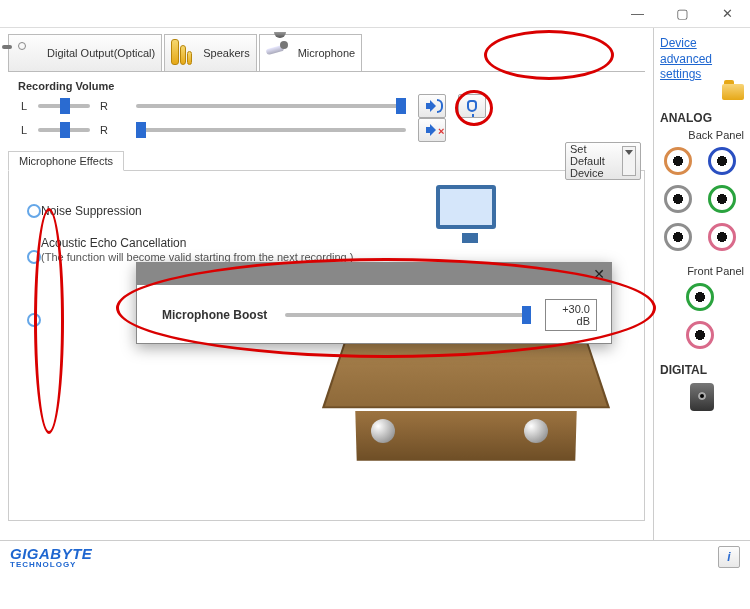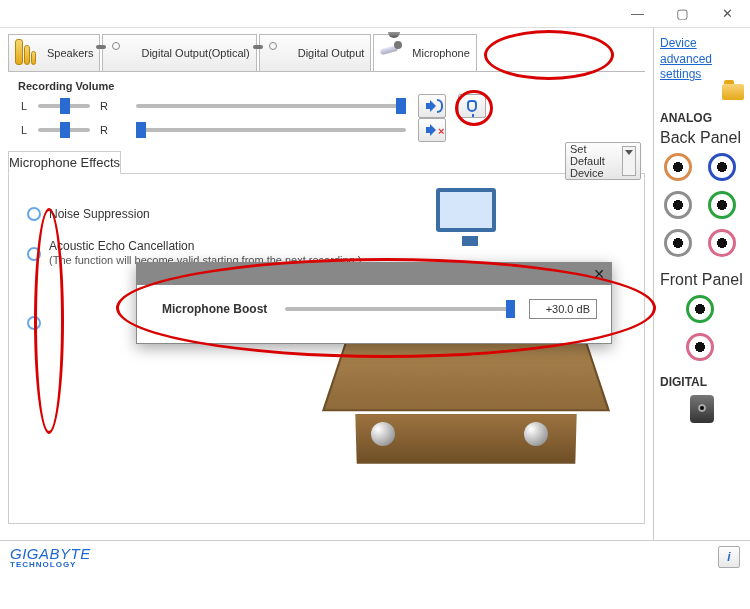--- a/index.html
+++ b/index.html
@@ -45,100 +45,96 @@
   .spk-glyph::after{content:"";position:absolute;left:4px;top:0;border-top:6px solid transparent;border-bottom:6px solid transparent;border-left:6px solid #2a6bd1;}
   .spk-wave{position:absolute;left:11px;top:-1px;width:6px;height:14px;border:2px solid #2a6bd1;border-left:none;border-radius:0 8px 8px 0;}
   .spk-x{position:absolute;left:12px;top:1px;color:#d33;font-weight:bold;font-size:11px;}
   .mic-glyph{width:10px;height:12px;border:2px solid #2a6bd1;border-radius:5px 5px 7px 7px;position:relative;}
   .mic-glyph::after{content:"";position:absolute;left:3px;top:12px;width:2px;height:3px;background:#2a6bd1;}
   .defaultbtn{ width:76px; height:38px; border:1px solid #aaa; background:linear-gradient(#fdfdfd,#e6e6e6); display:flex; align-items:center; justify-content:center; gap:4px; font-size:11px; border-radius:2px; padding:2px 4px; position:absolute; right:4px; top:70px;}
   .defaultbtn .dd{ border:1px solid #aaa; background:#f3f3f3; padding:8px 2px; margin-left:4px;}
   .dd-tri{ width:0;height:0;border-left:4px solid transparent;border-right:4px solid transparent;border-top:5px solid #555;}
 
   .subtabs{ display:flex; margin-top:6px; border-bottom:1px solid #ccc; }
-  .subtab{ padding:3px 0; border:1px solid #ccc; border-bottom:none; font-size:13px; background:#f7f7f7; margin-right:-1px;}
+  .subtab{ padding:3px 10px; border:1px solid #ccc; border-bottom:none; font-size:11px; background:#f7f7f7; margin-right:-1px;}
   .subtab.active{ background:#fff; position:relative; top:1px; border-bottom:1px solid #fff;}
 
   .fxpanel{ border:1px solid #ccc; border-top:none; height:350px; padding:14px 18px; position:relative; overflow:hidden;}
-  .opt{ display:flex; align-items:center; gap:8px; margin:18px 0; font-size:12px;}
+  .opt{ display:flex; align-items:flex-end; margin:18px 0; font-size:12px;}
   .radio{ width:14px; height:14px; border:2px solid #65a7e8; border-radius:50%; flex:0 0 auto; margin-top:1px;}
   .opt small{ display:block; color:#555; font-size:11px; line-height:1.3;}
 
   .scene{ position:absolute; right:28px; top:10px; width:300px; height:330px; pointer-events:none;}
   .monitor{position:absolute;top:4px;left:120px;width:60px;height:44px;border:4px solid #3b6ea5;border-radius:3px;background:#d5e6fa;}
   .monitor::after{content:"";position:absolute;left:22px;top:44px;width:16px;height:10px;background:#3b6ea5;}
   .desk{position:absolute;top:65px;left:30px;width:240px;height:180px;background:linear-gradient(#caa268,#8f6a3a);transform:perspective(400px) rotateX(48deg);border:2px solid #6e4e26;}
   .deskfront{position:absolute;top:230px;left:40px;width:220px;height:50px;background:linear-gradient(#9c7340,#6e4e26);transform:perspective(400px) rotateX(-6deg);}
   .ball{position:absolute;width:24px;height:24px;border-radius:50%;background:radial-gradient(circle at 30% 30%, #fff, #bbb 50%, #777);} 
   .ball.l{bottom:68px;left:55px;} .ball.r{bottom:68px;right:68px;}
 
   
   .devadv{ color:#1e66d0; text-decoration:underline; font-size:12px; display:block; margin-bottom:12px; line-height:1.3;}
   .rlbl{ font-weight:bold; font-size:12px; margin:6px 0 4px 0;}
-  .sub{ font-size:16px; margin-bottom:6px;}
+  .sub{ font-size:11px; margin-bottom:6px;text-align:right;}
   .jackgrid{ display:grid; grid-template-columns:repeat(2,32px); gap:10px 12px; justify-content:center; margin-bottom:14px;}
   .jack{ width:28px;height:28px;border-radius:50%; border:3px solid; background:radial-gradient(circle at 50% 50%, #111 0 5px, transparent 5px);}
   .j-orange{border-color:#d88b4b;} .j-blue{border-color:#2a4fc1;} .j-grey{border-color:#8e8e8e;} .j-green{border-color:#2aa33e;} .j-pink{border-color:#d96a8a;}
   .spdif{width:24px;height:28px;background:linear-gradient(#777,#333);border-radius:4px;margin:6px auto;position:relative;}
   .spdif::after{content:"";position:absolute;left:8px;top:9px;width:8px;height:8px;border-radius:50%;background:#000;box-shadow:inset 0 0 0 2px #aaa;}
   .folder{width:22px;height:16px;background:linear-gradient(#f8d477,#e6a817);border-radius:2px;position:absolute;top:6px;right:6px;}
   .folder::before{content:"";position:absolute;top:-4px;left:2px;width:10px;height:4px;background:#e6a817;border-radius:2px 2px 0 0;}
 
   
   .footer{ height:68px; display:flex; flex-direction:column; }
   .brandrow{ height:32px; display:flex; align-items:center; padding:0 10px; gap:6px;}
-  .brand{ color:#1e66d0; font-weight:400; font-style:italic; letter-spacing:0.5px; font-size:15px;}
+  .brand{ color:#1e66d0; font-weight:700; font-style:italic; letter-spacing:0.5px; font-size:15px;}
   .brandsub{ color:#1e66d0; font-size:8px; font-weight:bold; letter-spacing:1px; margin-top:-2px;}
   .ibtn{ margin-left:auto; width:22px;height:22px;border:1px solid #aaa;background:linear-gradient(#fdfdfd,#e8e8e8);display:flex;align-items:center;justify-content:center;border-radius:2px;font-style:italic;font-weight:bold;color:#2a6bd1;}
   .okrow{ flex:1; border-top:1px solid #ccc; background:#f0f0f0; display:flex; align-items:center; justify-content:flex-end; padding:0 14px;}
   .okbtn{ width:72px; height:23px; border:1px solid #999; background:linear-gradient(#fdfdfd,#e6e6e6); font-size:12px; border-radius:2px;}
 
   
   .dialog{ position:absolute; left:136px; top:262px; width:476px; height:82px; background:#fff; border:1px solid #888; box-shadow:0 4px 14px rgba(0,0,0,.35); z-index:50;}
   .dlg-title{ height:22px; background:#888; display:flex; align-items:center; justify-content:flex-end; padding:0 6px;}
   .dlg-close{ color:#222; font-size:14px; font-weight:300; }
   .dlg-body{ padding:14px 14px; display:flex; align-items:center; gap:14px;}
   .dlg-lbl{ font-weight:bold; font-size:12px; flex:0 0 120px;padding-left:11px;}
   .dlg-track{ flex:1; height:4px; background:#bbb; position:relative; border-radius:2px;}
   .dlg-thumb{ position:absolute; right:0; top:-7px; width:9px; height:18px; background:#2a6bd1;}
-  .dlg-val{ width:68px; border:1px solid #888; text-align:right; padding:3px 6px; font-size:11px;}
+  .dlg-val{ width:52px; border:1px solid #888; text-align:right; padding:3px 6px; font-size:11px;}
 
   
   .anno{ position:absolute; border:3px solid #d90000; border-radius:50%; pointer-events:none; z-index:100;}
 </style>
 </head>
 <body>
 
 <div class="titlebar">
   <div class="winbtn">—</div>
   <div class="winbtn">▢</div>
   <div class="winbtn">✕</div>
 </div>
 
 <div class="mainwrap">
   <div class="leftcol">
 
     <div class="tabs">
+      <div class="tab">
+        <span class="ticon"><span class="ic-receiver"></span></span>
+        <span>Digital Output(Optical)</span>
+      </div>
       <div class="tab">
         <span class="ticon">
             <span class="ic-speakers">
               <span class="b"></span>
               <span class="m"></span>
               <span class="s"></span>
             </span>
           </span>
         <span>Speakers</span>
-      </div>
-      <div class="tab">
-        <span class="ticon"><span class="ic-receiver"></span></span>
-        <span>Digital Output(Optical)</span>
-      </div>
-      <div class="tab">
-        <span class="ticon"><span class="ic-receiver"></span></span>
-        <span>Digital Output</span>
       </div>
       <div class="tab active">
         <span class="ticon"><span class="ic-mic"><span class="arm"></span><span class="head"></span><span class="base"></span></span></span>
         <span>Microphone</span>
       </div>
     </div>
 
     <div class="sliders" style="position:relative;">
       <div class="sec-lbl">Recording Volume</div>
       <div class="sliderrow">

